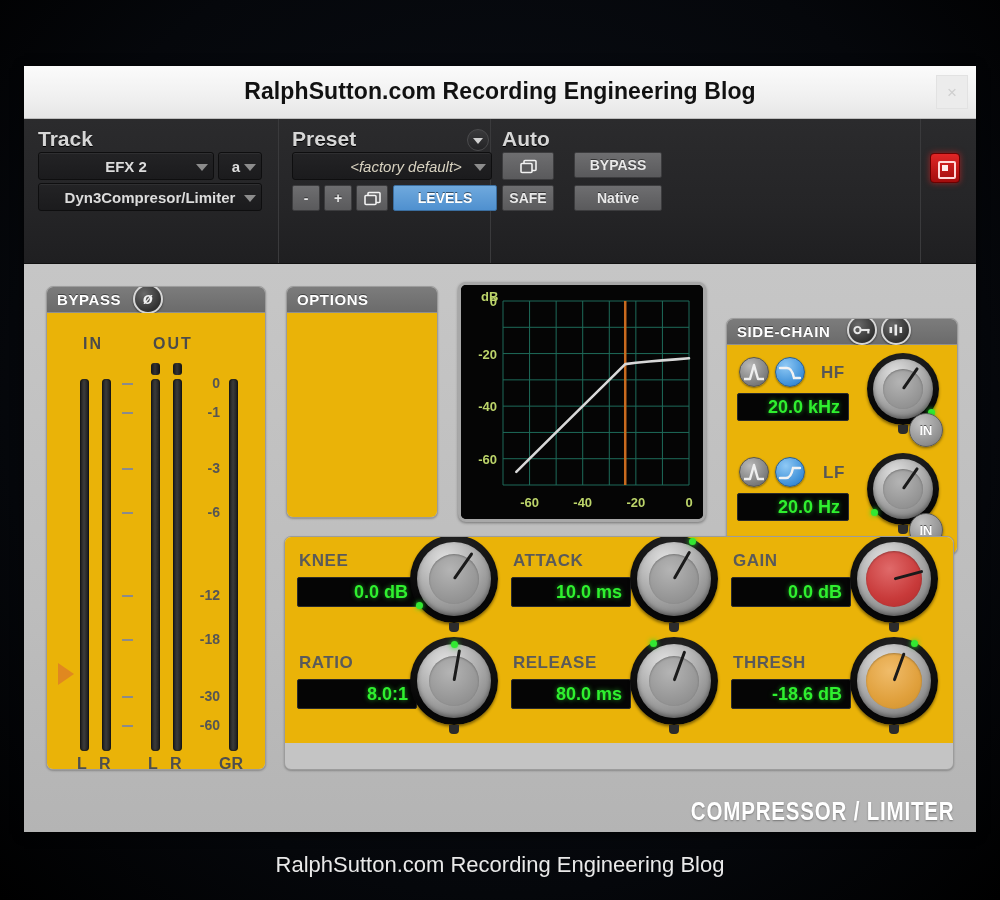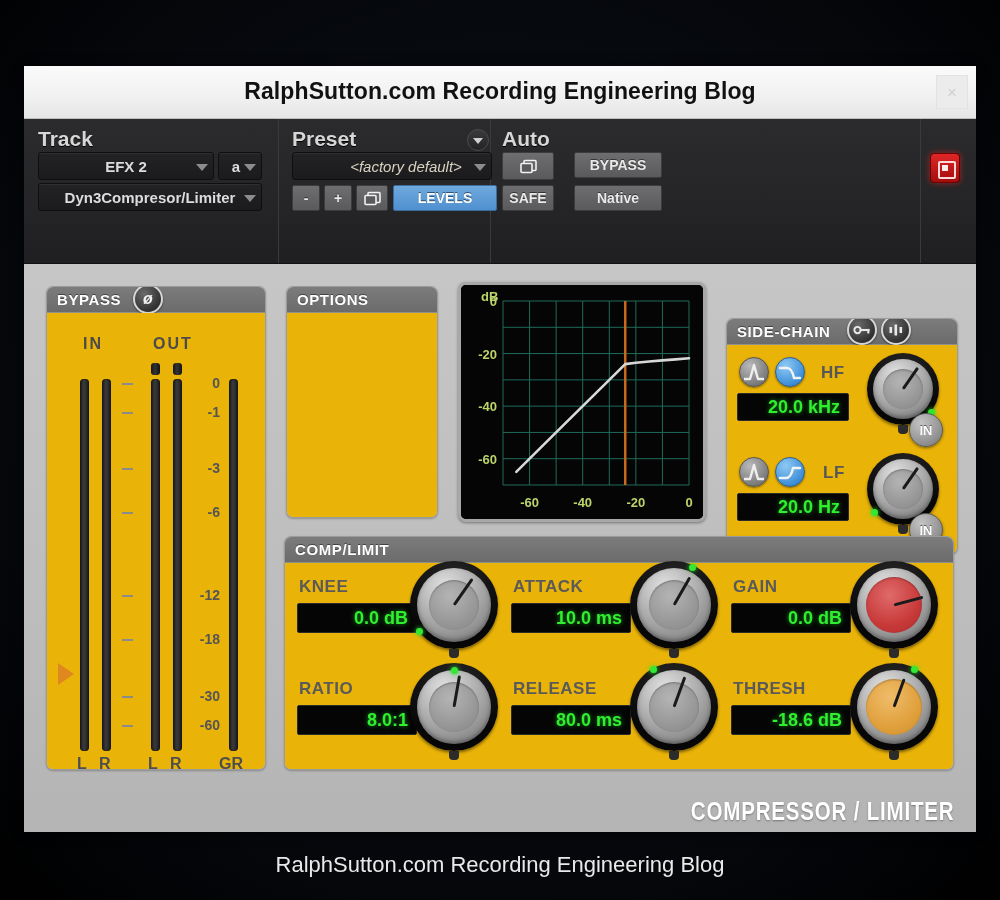--- a/index.html
+++ b/index.html
@@ -569,23 +569,20 @@
         <div class="inner" style="left:16px; top:16px; right:16px; bottom:16px;"></div>
         <div class="ptr" style="transform: translate(-50%,0) rotate(215deg);"></div>
         <div class="led" style="left:4px; bottom:9px;"></div>
         <div class="nub"></div>
       </div>
       <div class="in-btn" style="left:182px; top:168px;">IN</div>
     </div>
   </div>
 
   <div class="panel" id="complimit-panel">
-    <div class="panel-head">
-      <span class="ttl">COMP/LIMIT</span>
-    </div>
     <div class="panel-body" style="height:206px;">
 
       <span class="cl-label" style="left:14px; top:14px;">KNEE</span>
       <div class="cl-value" style="left:12px; top:40px; width:120px; height:30px;">0.0 dB</div>
       <div class="knob" style="left:125px; top:-2px; width:88px; height:88px;">
         <div class="ring"></div>
         <div class="cap" style="left:7px; top:7px; right:7px; bottom:7px;"></div>
         <div class="inner" style="left:19px; top:19px; right:19px; bottom:19px;"></div>
         <div class="ptr" style="height:32px; transform: translate(-50%,0) rotate(215deg);"></div>
         <div class="led" style="left:6px; bottom:14px;"></div>

